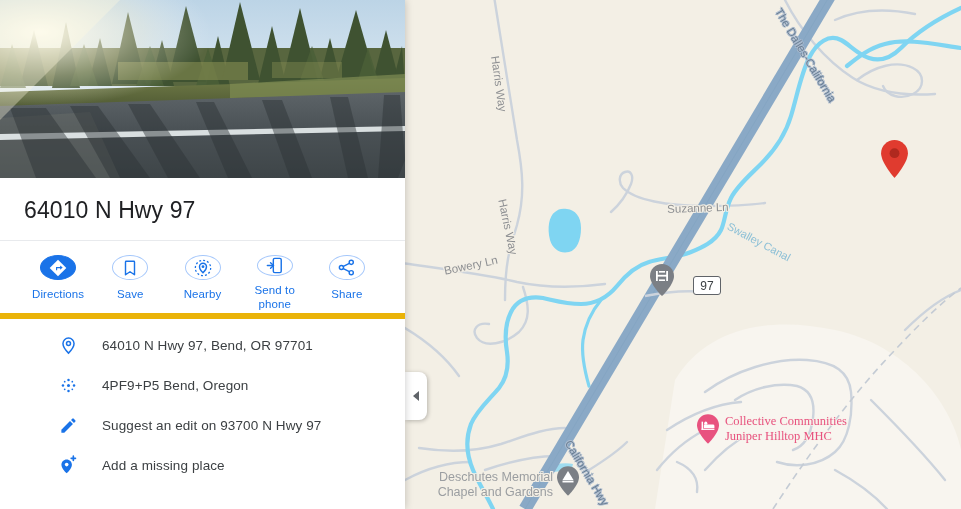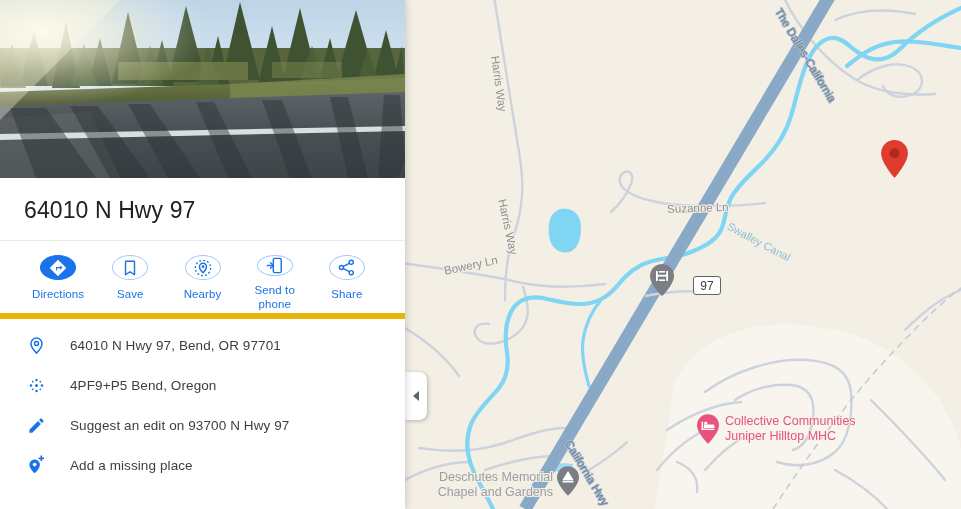--- a/index.html
+++ b/index.html
@@ -65,20 +65,21 @@
   .hwy-name-label {
     color: #6a7f94;
     font-size: 11.5px;
     text-shadow: 1px 0 #aebdd0, -1px 0 #aebdd0, 0 1px #aebdd0, 0 -1px #aebdd0;
   }
   .pink-label {
     color: #e8527f;
     font-size: 12.5px;
     line-height: 15px;
     text-shadow: 1px 0 #f7f3ec, -1px 0 #f7f3ec, 0 1px #f7f3ec, 0 -1px #f7f3ec;
+    font-family: Liberation Serif, serif;
   }
 
   
   .map-pin { position: absolute; }
 
   
   #collapse-handle {
     position: absolute;
     left: 0px;
     top: 372px;
@@ -166,21 +167,21 @@
   .action-label {
     margin-top: 7px;
     font-size: 11.5px;
     color: #1a73e8;
     text-align: center;
     line-height: 14px;
     letter-spacing: 0.1px;
   }
 
   
-  #info-list { padding-top: 6px; }
+  #info-list { padding-top: 6px; margin-left: 32px; }
   .info-row {
     display: flex;
     align-items: center;
     height: 40px;
     padding: 0 22px 0 24px;
     cursor: pointer;
   }
   .info-icon {
     width: 24px;
     min-width: 24px;

